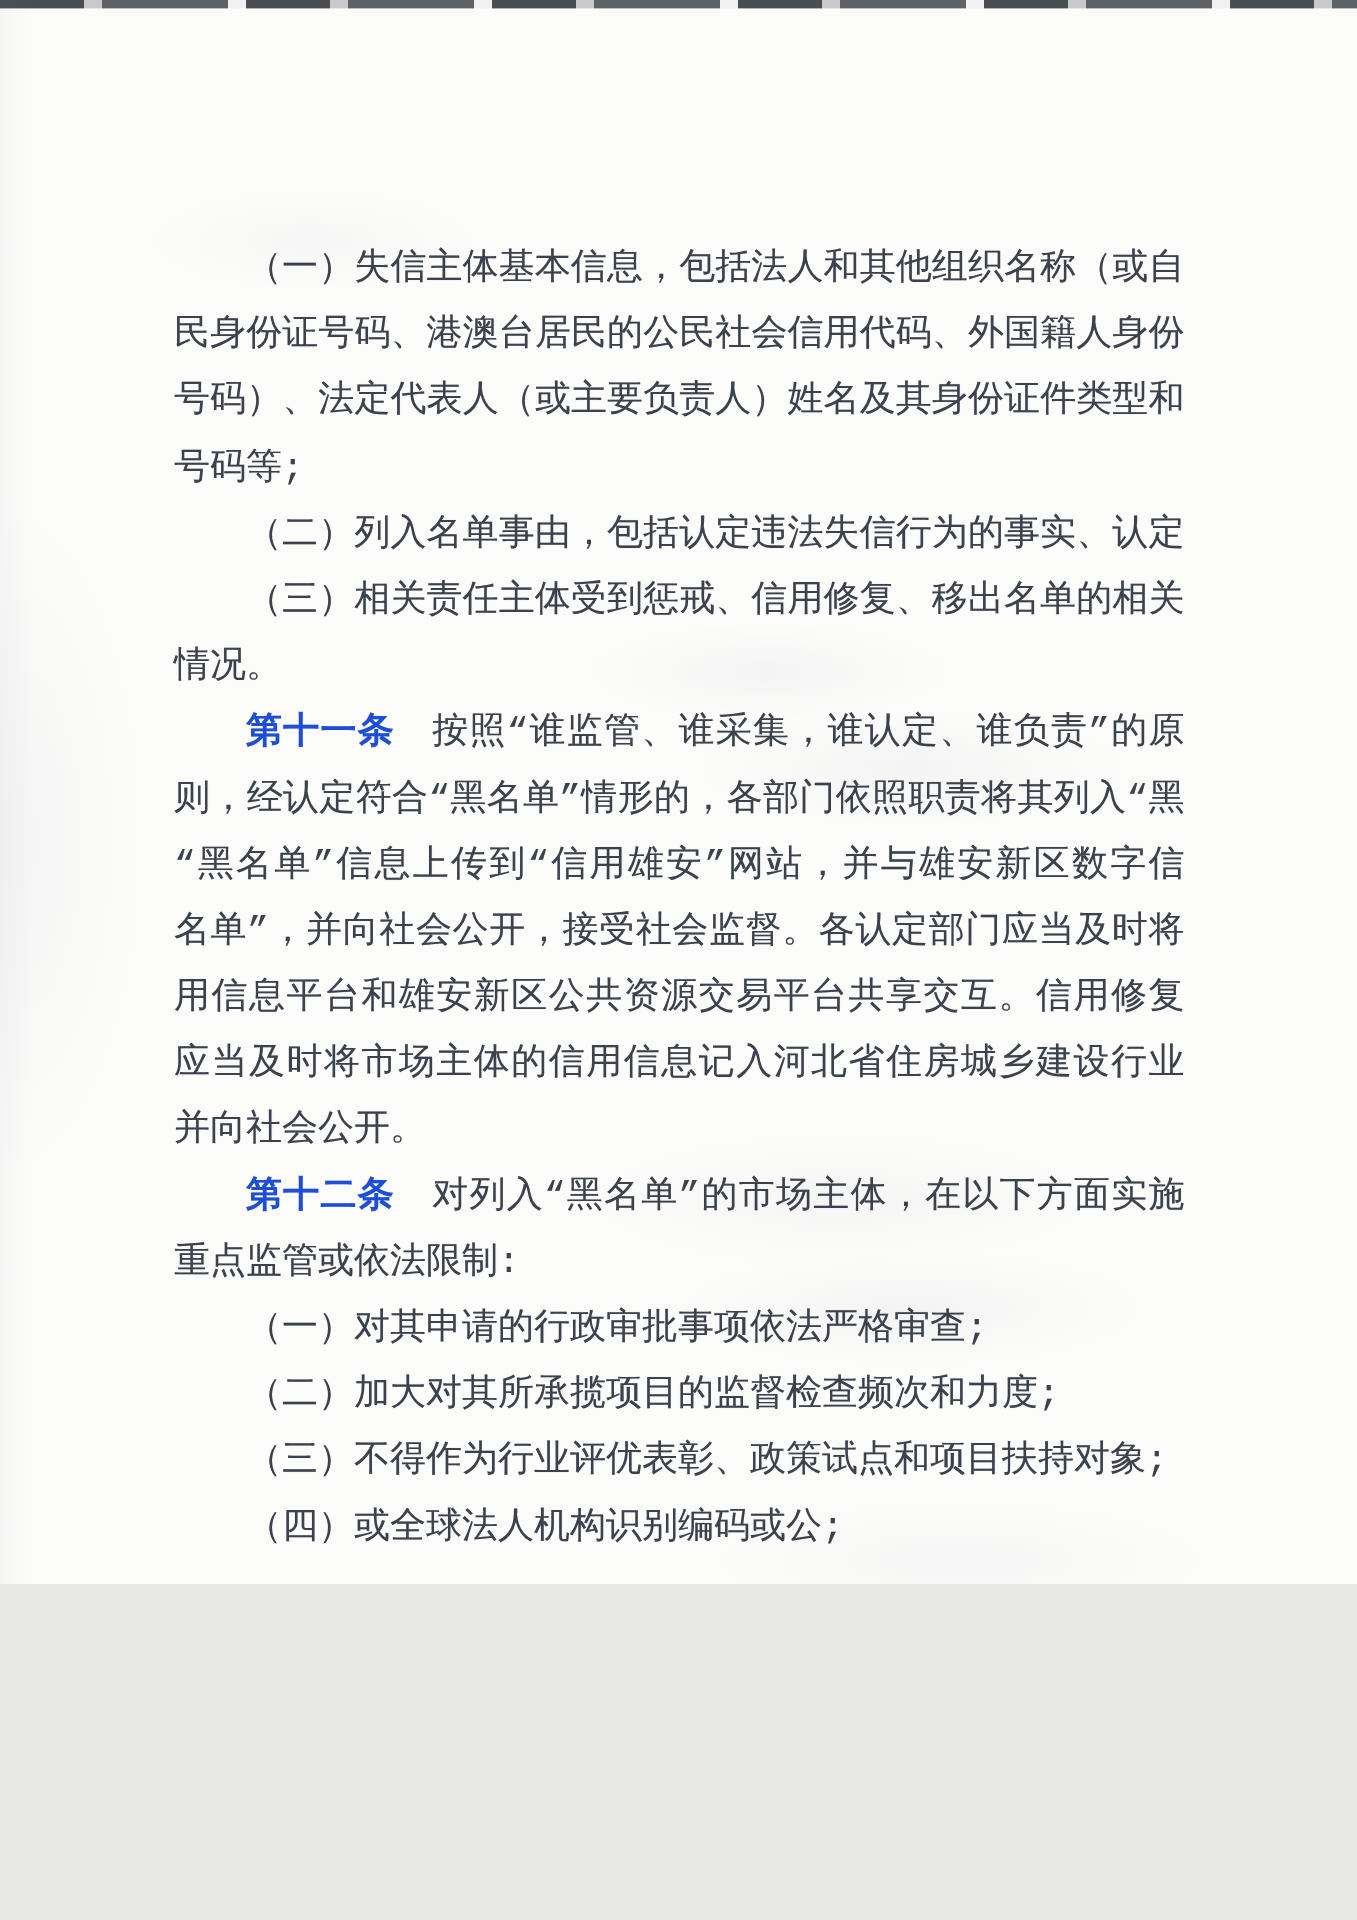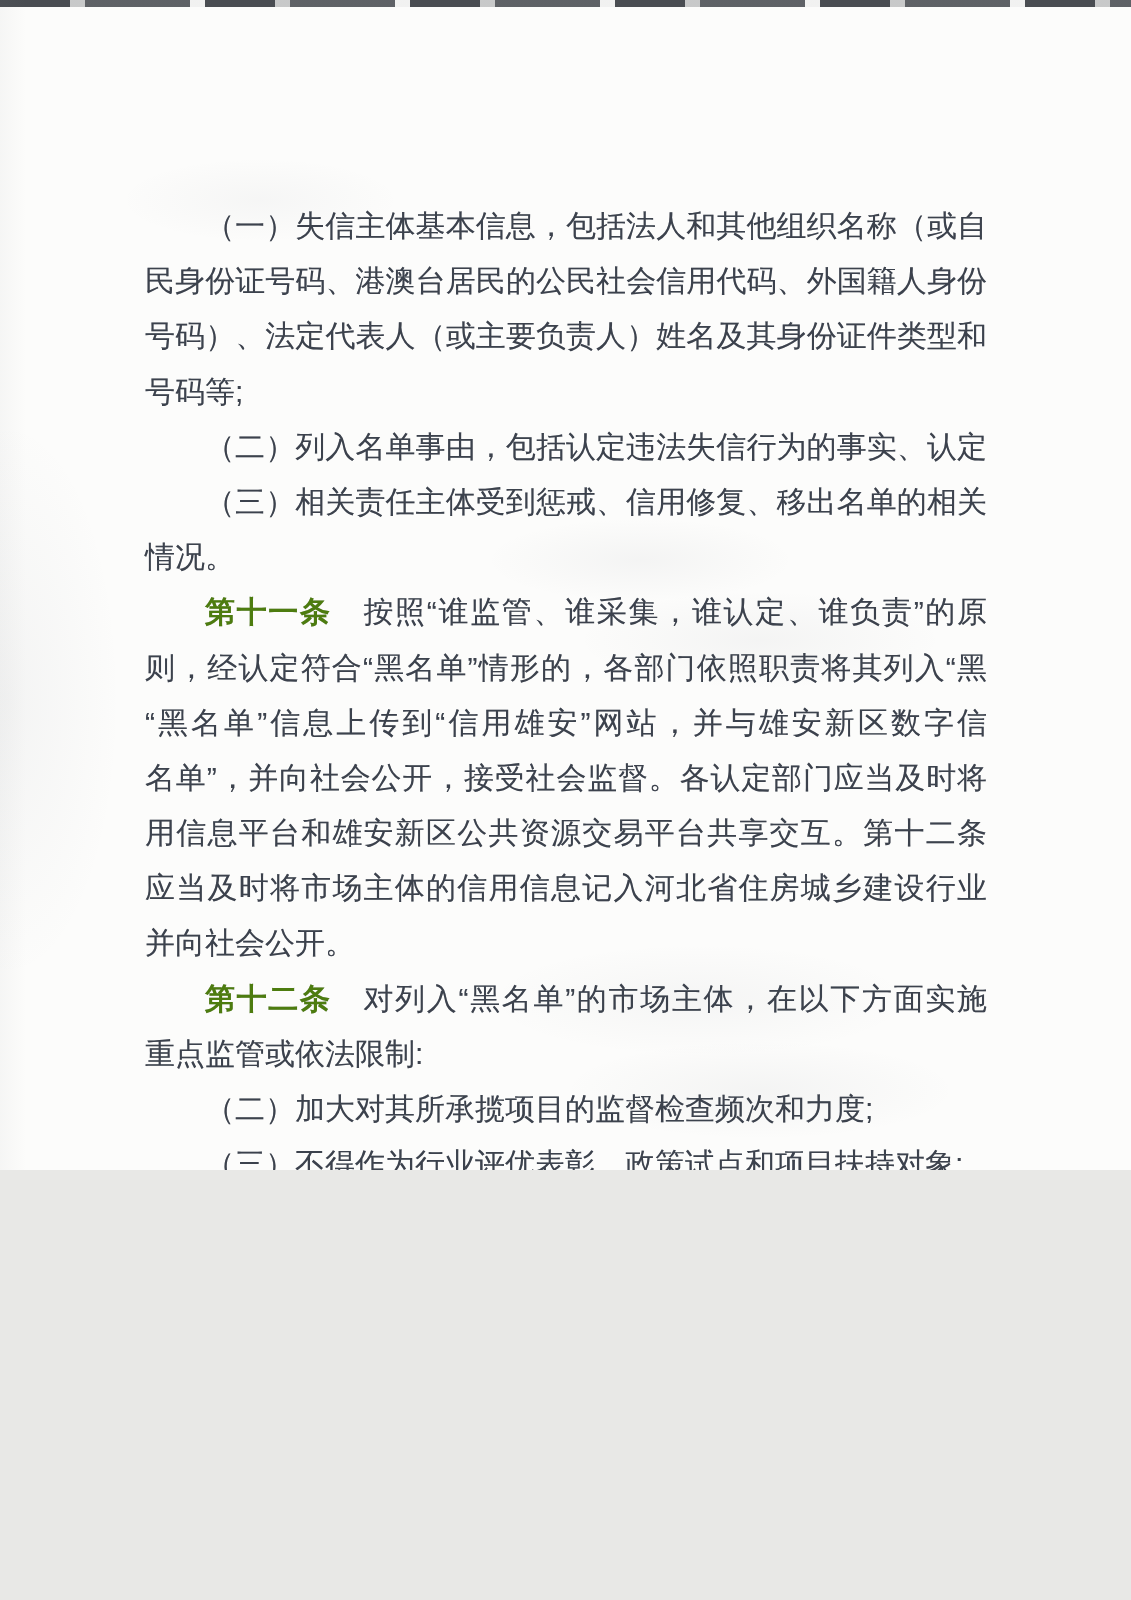--- a/index.html
+++ b/index.html
@@ -3,24 +3,24 @@
 <meta charset="utf-8">
 <style>
   html, body {
     margin: 0;
     padding: 0;
     background: #e8e8e6;
   }
   #page {
     position: relative;
     width: 1131px;
-    height: 1170px;
+    height: 1320px;
     background: #fcfcfb;
     overflow: hidden;
-    font-family: Liberation Sans, sans-serif;
+    font-family: Liberation Mono, monospace;
     color: #3c424d;
   }
   
   #scan-top-edge {
     position: absolute;
     top: 0; left: 0;
     width: 100%;
     height: 7px;
     background:
       repeating-linear-gradient(90deg,
@@ -56,21 +56,21 @@
     height: 55.2px;
     line-height: 55.2px;
     font-size: 30px;
     text-align: justify;
     text-align-last: justify;
     color: #3c424d;
     text-shadow: 0 0 0.6px rgba(60,66,77,0.35);
   }
   .line.indent { padding-left: 60px; }
   .line.last { text-align-last: left; }
-  .bold { font-weight: 700; color: #4d7c0f; }
+  .bold { font-weight: 700; color: #1d4ed8; }
   #page-footer {
     position: absolute;
     top: 1458px;
     right: 141px;
     font-size: 29px;
     letter-spacing: 4px;
     color: #3c424d;
   }
 </style>
 </head>
@@ -92,27 +92,30 @@
       </div>
       <div class="paragraph">
         <div class="line indent"><span>（三）相关责任主体受到惩戒、信用修复、移出名单的相关</span></div>
         <div class="line last"><span>情况。</span></div>
       </div>
       <div class="paragraph">
         <div class="line indent"><span class="bold">第十一条</span><span>　按照“谁监管、谁采集，谁认定、谁负责”的原</span></div>
         <div class="line"><span>则，经认定符合“黑名单”情形的，各部门依照职责将其列入“黑</span></div>
         <div class="line"><span>“黑名单”信息上传到“信用雄安”网站，并与雄安新区数字信</span></div>
         <div class="line"><span>名单”，并向社会公开，接受社会监督。各认定部门应当及时将</span></div>
-        <div class="line"><span>用信息平台和雄安新区公共资源交易平台共享交互。第十二条</span></div>
+        <div class="line"><span>用信息平台和雄安新区公共资源交易平台共享交互。信用修复</span></div>
         <div class="line"><span>应当及时将市场主体的信用信息记入河北省住房城乡建设行业</span></div>
         <div class="line last"><span>并向社会公开。</span></div>
       </div>
       <div class="paragraph">
         <div class="line indent"><span class="bold">第十二条</span><span>　对列入“黑名单”的市场主体，在以下方面实施</span></div>
         <div class="line last"><span>重点监管或依法限制:</span></div>
+      </div>
+      <div class="paragraph">
+        <div class="line indent last"><span>（一）对其申请的行政审批事项依法严格审查;</span></div>
       </div>
       <div class="paragraph">
         <div class="line indent last"><span>（二）加大对其所承揽项目的监督检查频次和力度;</span></div>
       </div>
       <div class="paragraph">
         <div class="line indent last"><span>（三）不得作为行业评优表彰、政策试点和项目扶持对象;</span></div>
       </div>
       <div class="paragraph">
         <div class="line indent last"><span>（四）或全球法人机构识别编码或公;</span></div>
       </div>

